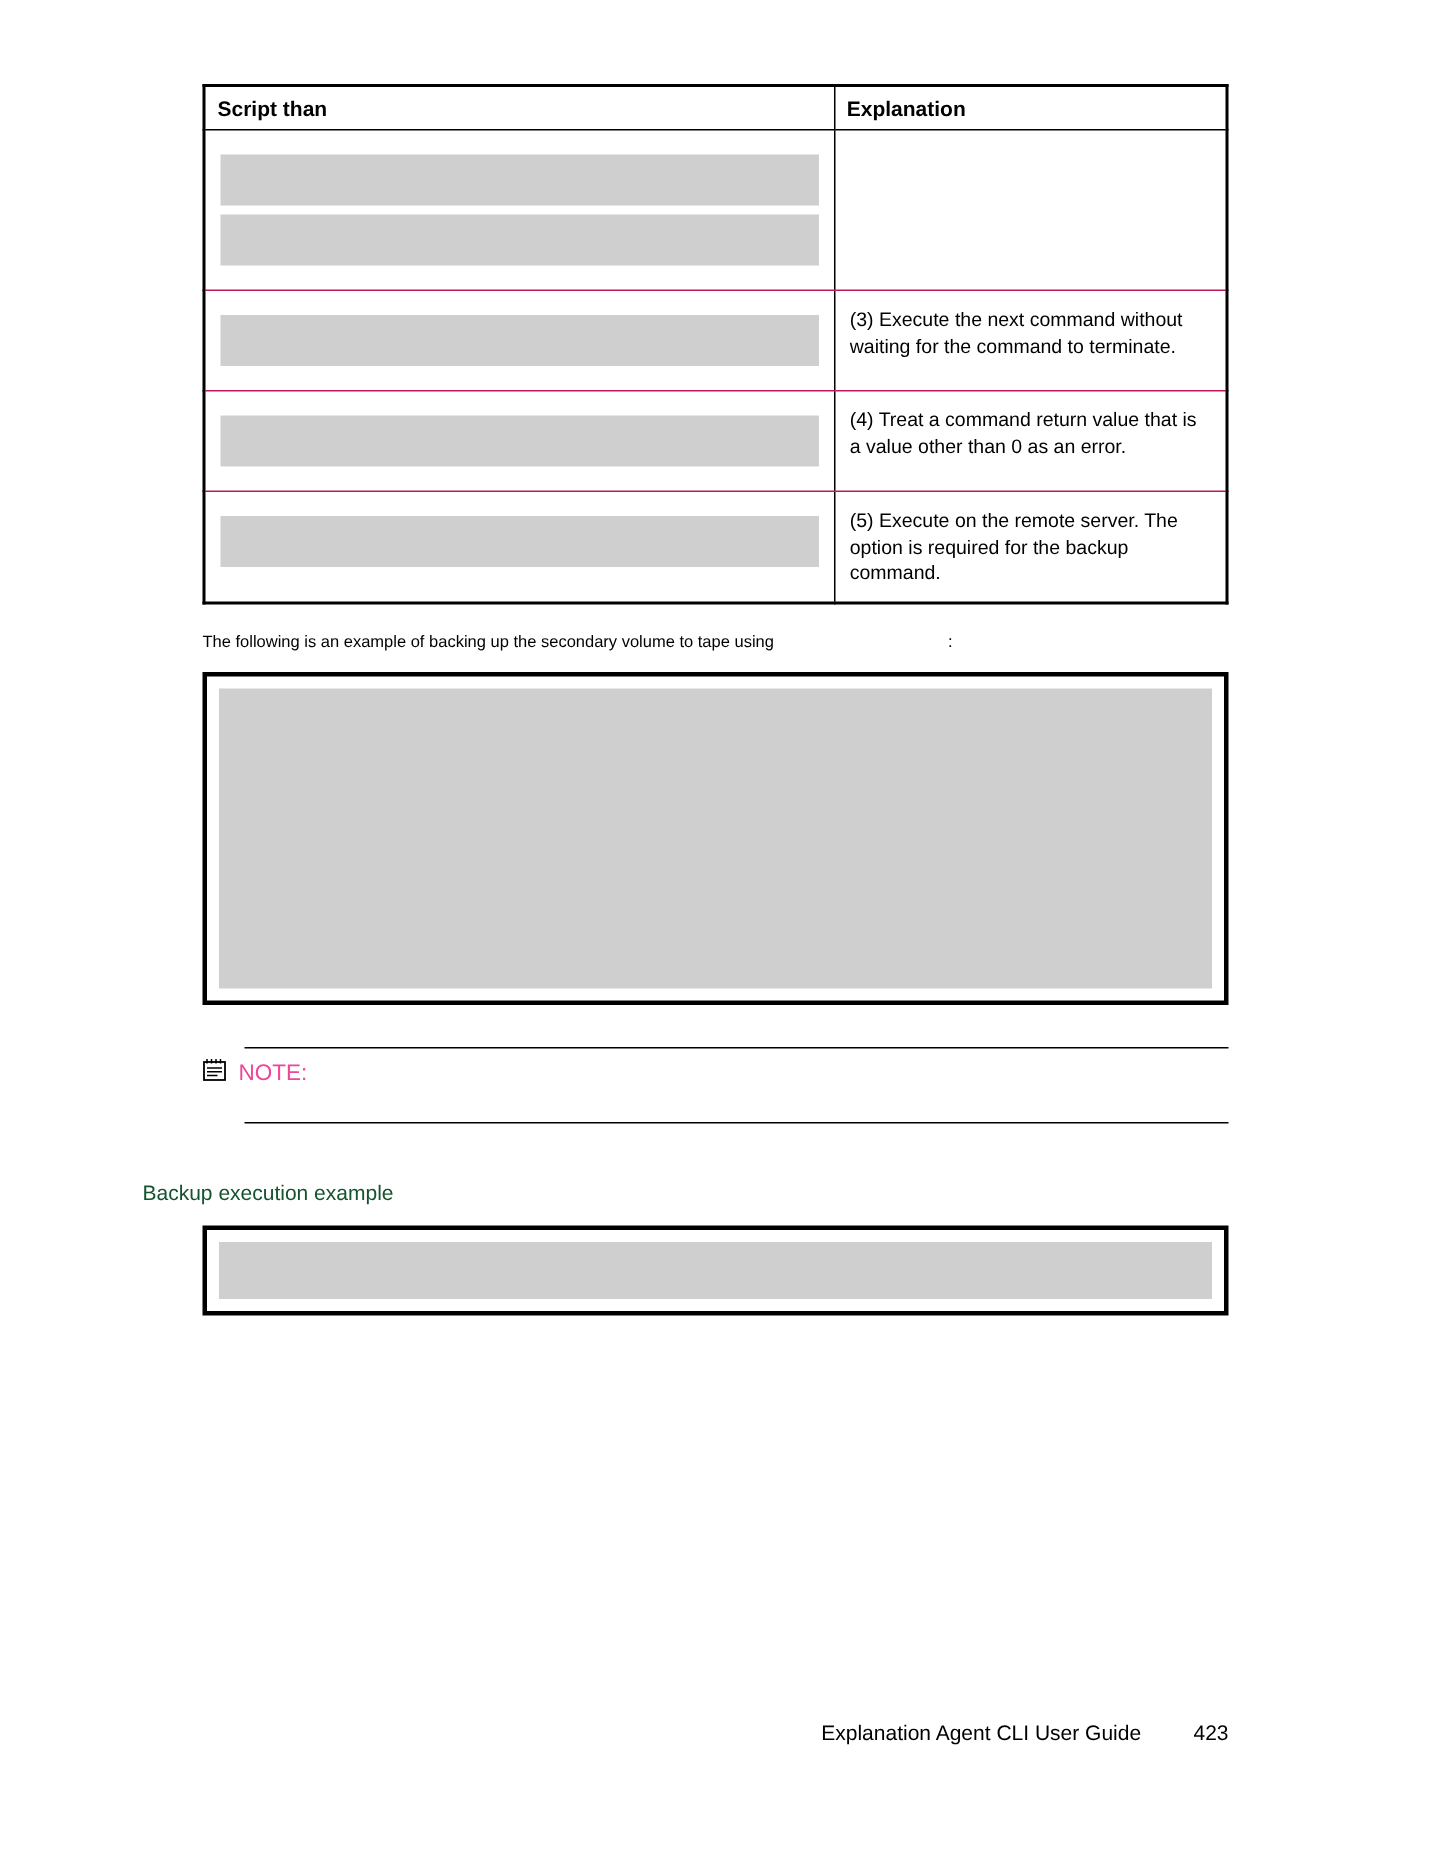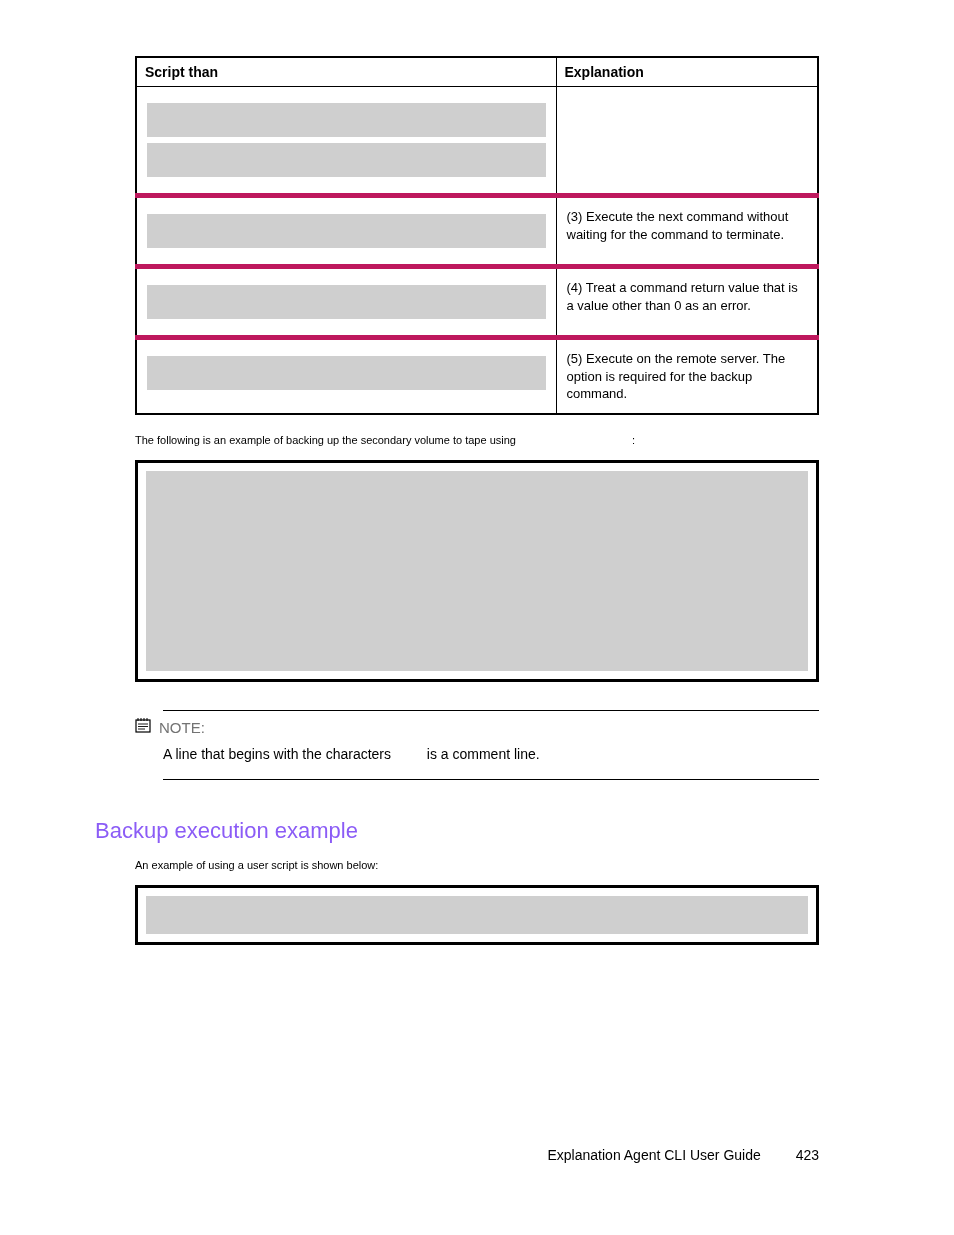--- a/index.html
+++ b/index.html
@@ -25,21 +25,21 @@
     font-weight: bold;
     font-size: 14px;
     padding: 6px 8px;
     border-right: 1px solid #000;
     border-bottom: 1px solid #000;
     vertical-align: top;
   }
   .tbl th:last-child { border-right: none; }
   .tbl td {
     border-right: 1px solid #000;
-    border-bottom: 5px solid #be185d;
+    border-bottom: 1px solid #be185d;
     vertical-align: top;
   }
   .tbl td:last-child { border-right: none; }
   .tbl tr:last-child td { border-bottom: none; }
   .col-script { width: 420px; }
   .col-expl { width: auto; }
   .script-cell { padding: 10px; }
   .script-block {
     background: #cfcfcf;
     height: 34px;
@@ -79,31 +79,31 @@
     align-items: center;
     gap: 6px;
     margin-bottom: 8px;
     margin-left: -28px;
   }
   .note-icon {
     font-size: 16px;
     color: #000;
   }
   .note-label {
-    color: #737373;
+    color: #ec4899;
     font-size: 15px;
   }
   .note-body {
     font-size: 14px;
     line-height: 1.4;
   }
   
   .h2 {
-    color: #8b5cf6;
-    font-size: 22px;
+    color: #14532d;
+    font-size: 14px;
     font-weight: normal;
     margin-bottom: 14px;
     margin-left: -40px;
   }
   .codebox2-outer {
     border: 3px solid #000;
     padding: 8px;
   }
   .codebox2-inner {
     background: #cfcfcf;
@@ -175,30 +175,24 @@
     <div class="note-head">
       <span class="note-icon">
         <svg width="18" height="16" viewBox="0 0 18 16">
             <rect x="1" y="3" width="14" height="12" fill="none" stroke="#000" stroke-width="1.2"></rect>
             <path d="M3 1 L3 4 M6 1 L6 4 M9 1 L9 4 M12 1 L12 4" stroke="#000" stroke-width="1"></path>
             <path d="M3 7 h10 M3 9.5 h10 M3 12 h7" stroke="#000" stroke-width="0.9"></path>
           </svg>
       </span>
       <span class="note-label">NOTE:</span>
     </div>
-    <div class="note-body">
-      <span>A line that begins with the characters</span>
-      <span style="display:inline-block;width:28px"></span>
-      <span>is a comment line.</span>
-    </div>
   </div>
 
   <h2 class="h2">Backup execution example</h2>
 
-  <p class="para" style="margin-top:0">An example of using a user script is shown below:</p>
 
   <div class="codebox2-outer">
     <div class="codebox2-inner"></div>
   </div>
 
 </div>
 
 <div class="footer">
   <span>Explanation Agent CLI User Guide</span>
   <span class="pg">423</span>

